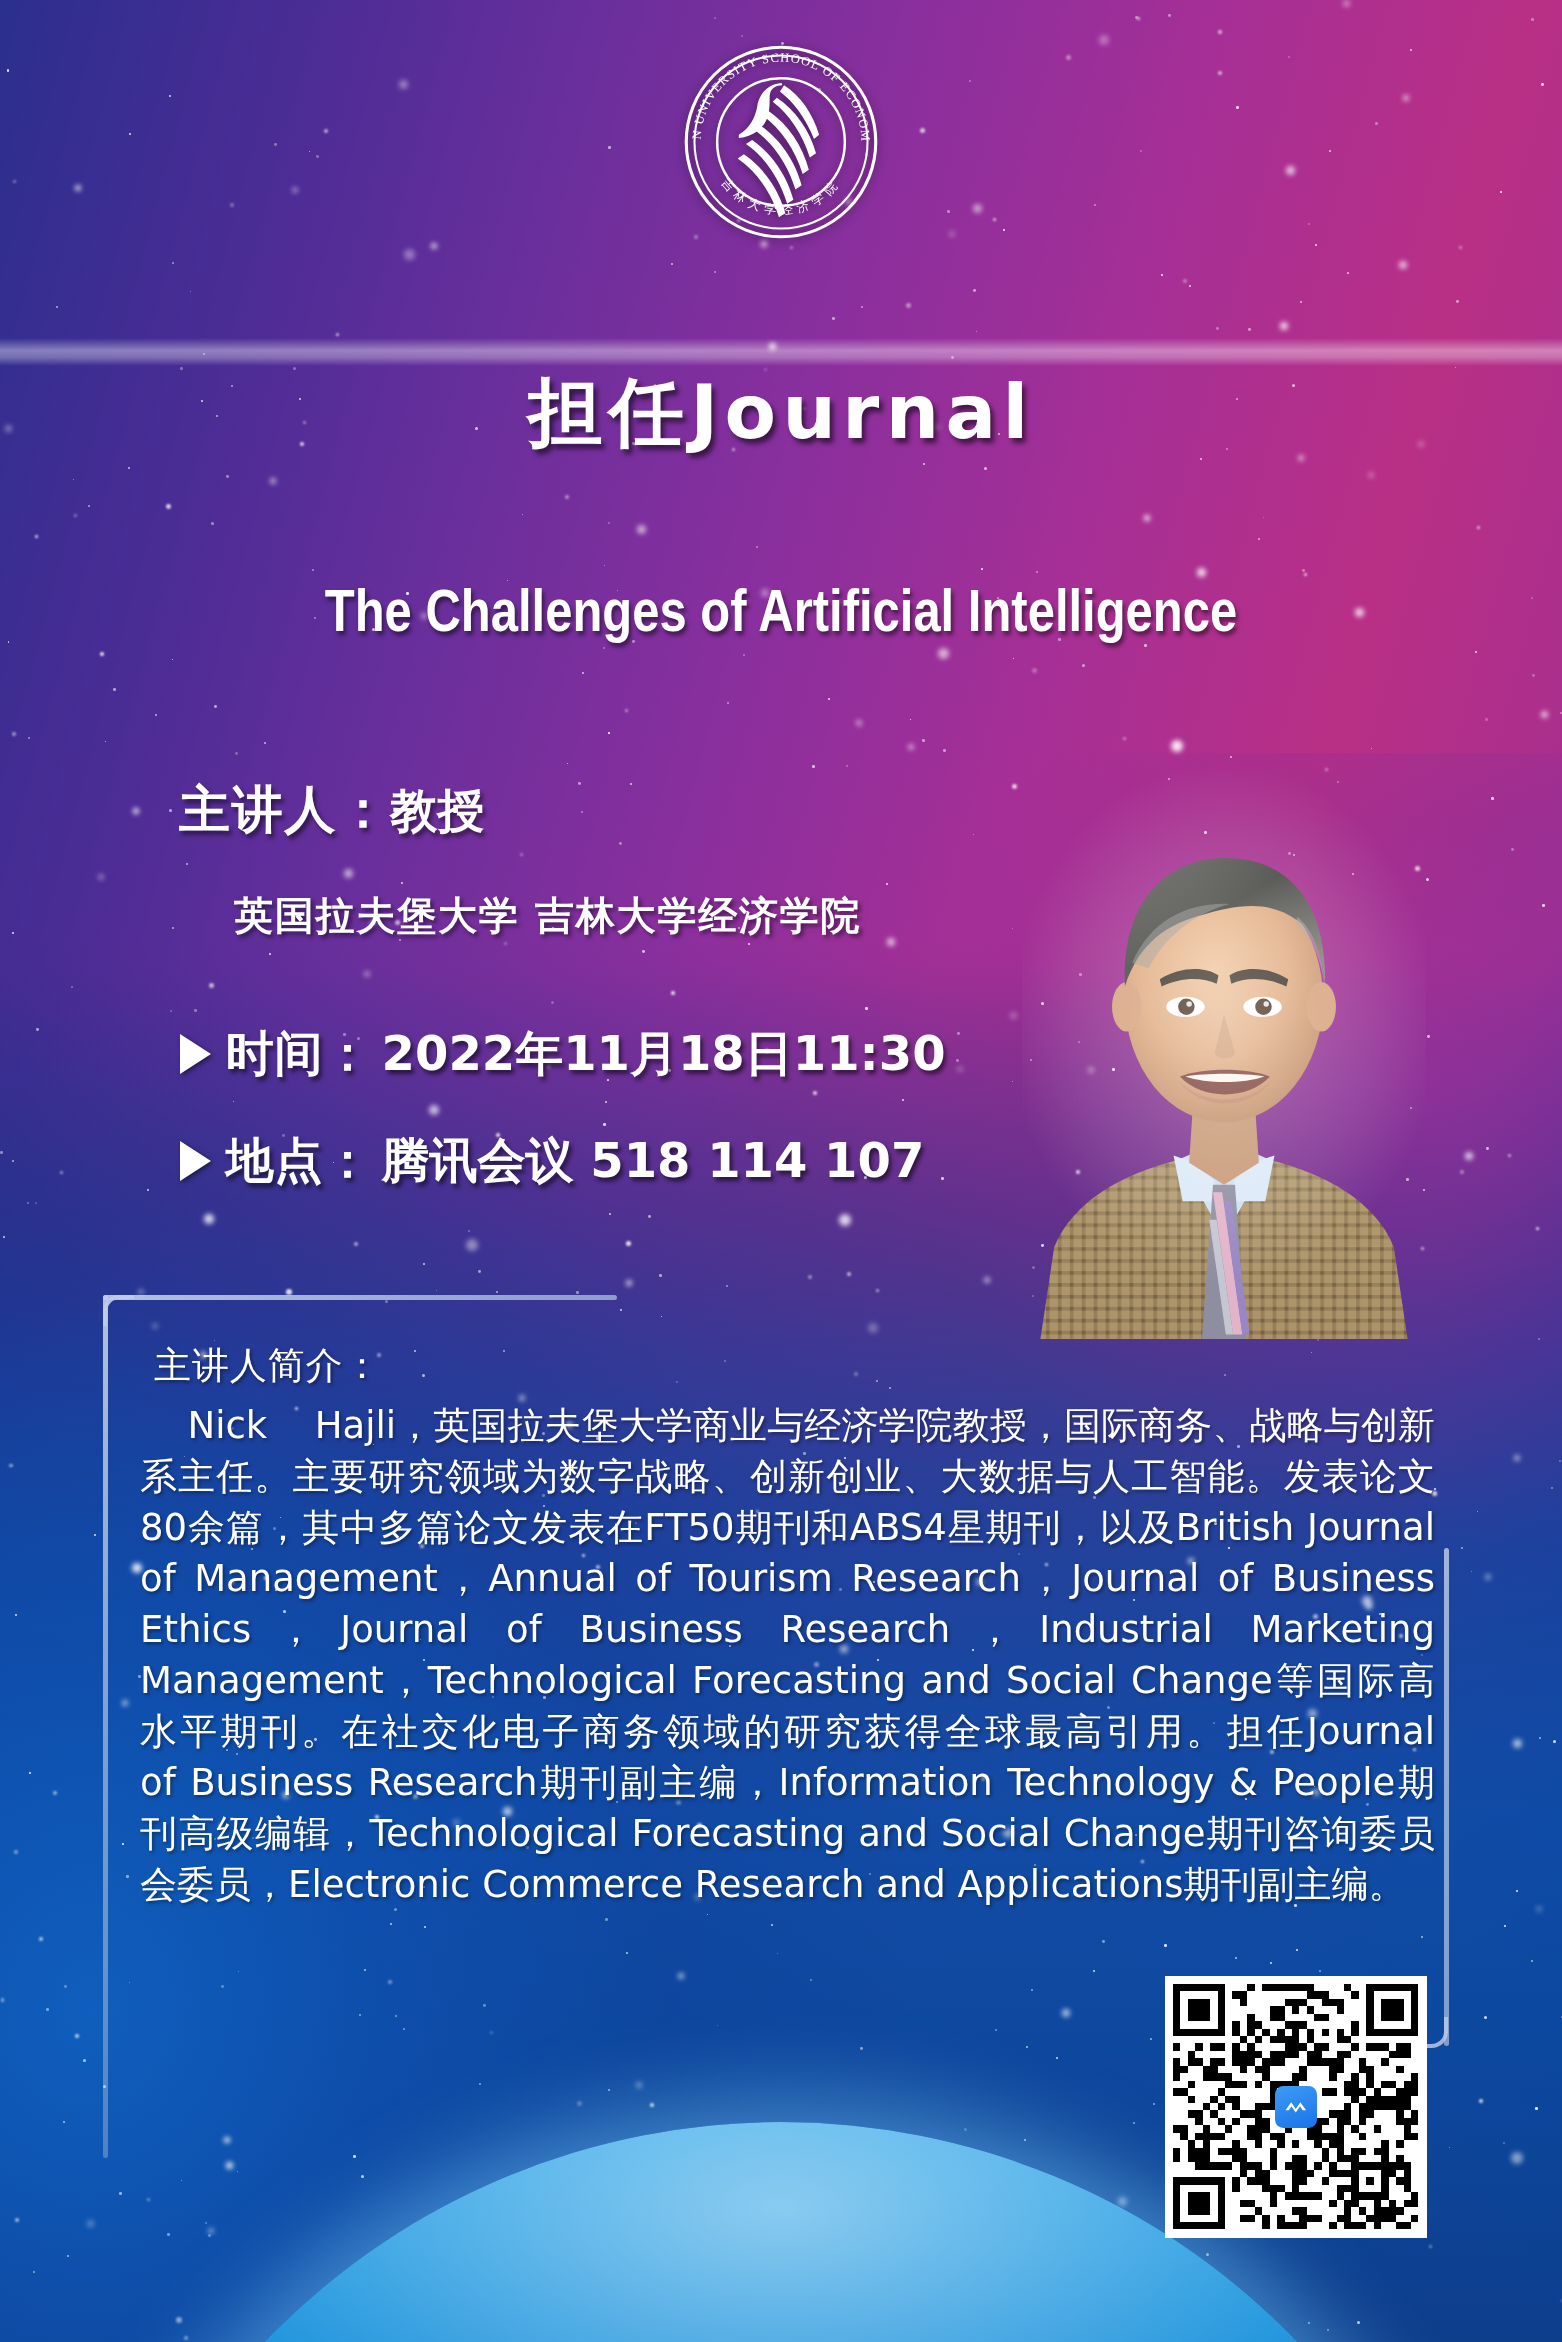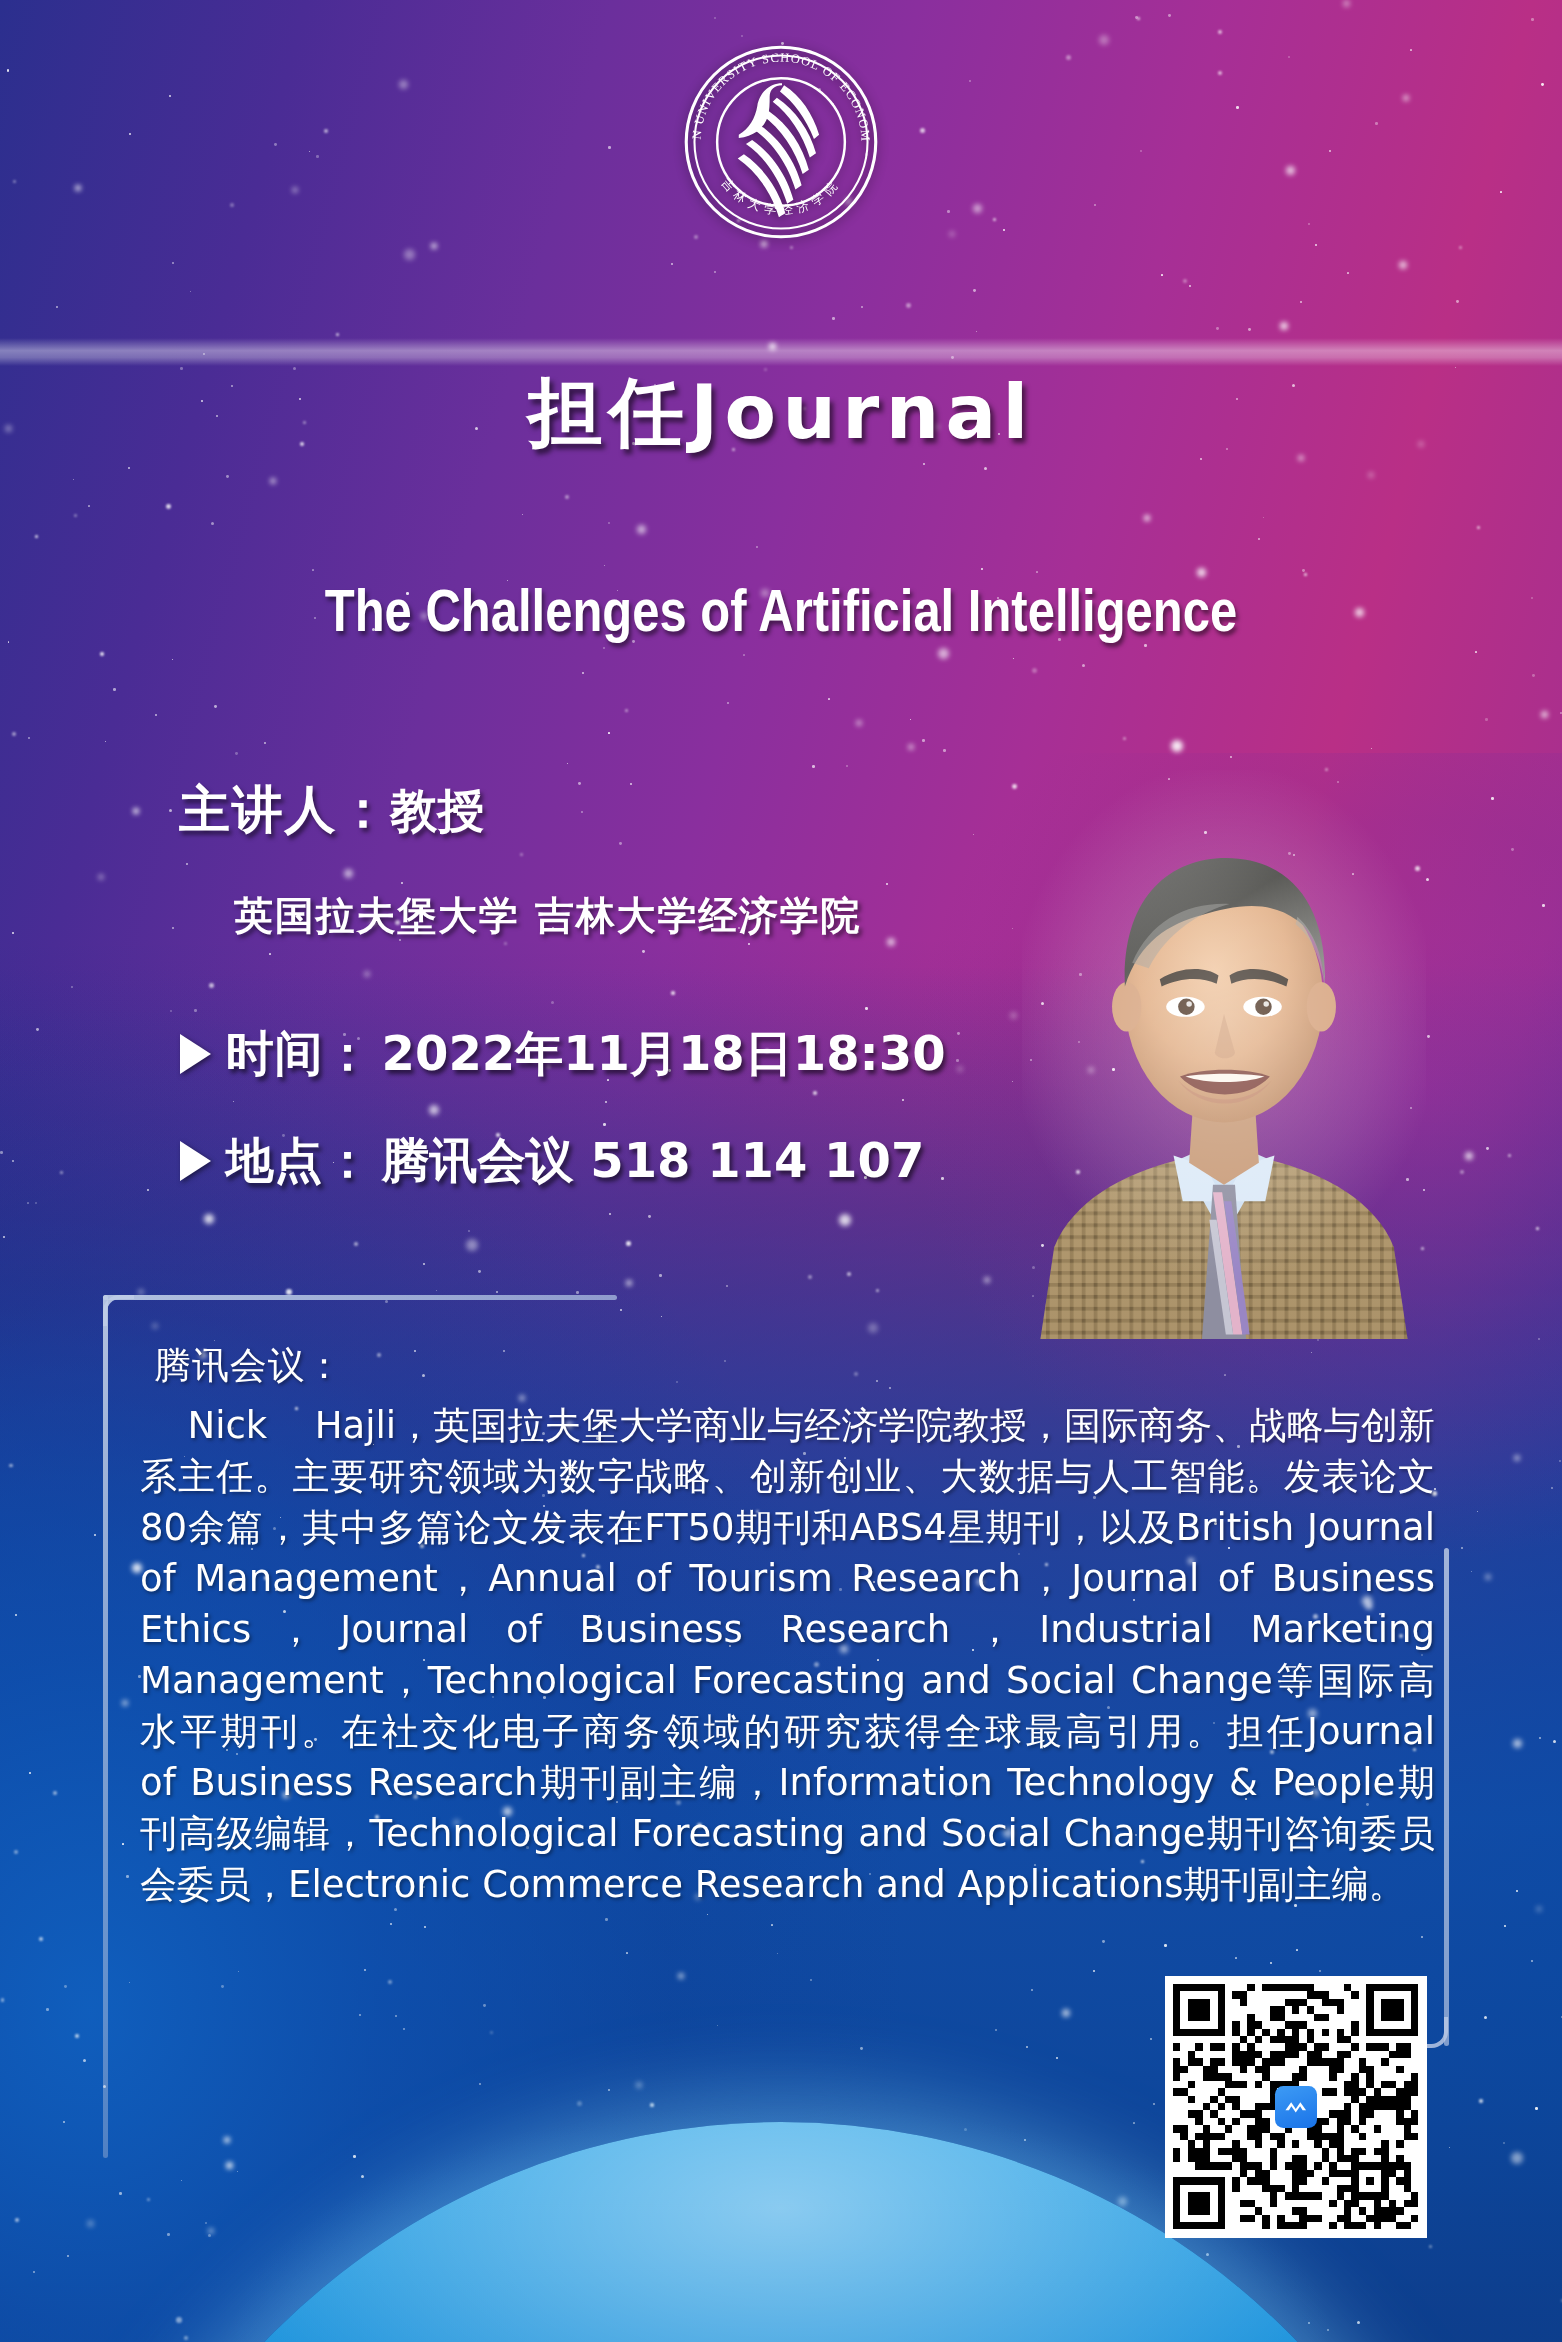--- a/index.html
+++ b/index.html
@@ -853,21 +853,21 @@
 
   <div class="speaker-line">
     <span class="speaker-label">主讲人：</span>
     <span class="speaker-rank">教授</span>
   </div>
   <div class="affil">英国拉夫堡大学  吉林大学经济学院</div>
 
   <div class="meta-row r1">
     <span class="tri"></span>
     <span class="meta-label">时间：</span>
-    <span class="meta-value">2022年11月18日18:30</span>
+    <span class="meta-value">2022年11月18日11:30</span>
   </div>
 
   <div class="meta-row r2">
     <span class="tri"></span>
     <span class="meta-label">地点：</span>
     <span class="meta-value">腾讯会议  518 114 107</span>
   </div>
 
   <div class="portrait">
     <div class="glow"></div>
@@ -944,21 +944,21 @@
     </svg>
   </div>
 
   <div class="bioframe-l"></div>
   <div class="bioframe-t"></div>
   <div class="bioframe-tl"></div>
   <div class="bioframe-r"></div>
   <div class="bioframe-br"></div>
   <div class="bioframe-b"></div>
 
-  <div class="bio-head">腾讯会议：</div>
+  <div class="bio-head">主讲人简介：</div>
   <div class="bio-body">    Nick    Hajli，英国拉夫堡大学商业与经济学院教授，国际商务、战略与创新系主任。主要研究领域为数字战略、创新创业、大数据与人工智能。发表论文80余篇，其中多篇论文发表在FT50期刊和ABS4星期刊，以及British Journal of Management，Annual of Tourism Research，Journal of Business Ethics，Journal of Business Research，Industrial Marketing Management，Technological Forecasting and Social Change等国际高水平期刊。在社交化电子商务领域的研究获得全球最高引用。担任Journal      of Business Research期刊副主编，Information Technology &amp; People期刊高级编辑，Technological Forecasting and Social Change期刊咨询委员会委员，Electronic Commerce Research and Applications期刊副主编。</div>
 
   <div class="qr-wrap">
     <svg id="qrsvg" viewBox="0 0 33 33" shape-rendering="crispEdges" xmlns="http://www.w3.org/2000/svg">
         <rect width="33" height="33" fill="#fff"></rect>
         <path d="M0 0h1v1h-1zM1 0h1v1h-1zM2 0h1v1h-1zM3 0h1v1h-1zM4 0h1v1h-1zM5 0h1v1h-1zM6 0h1v1h-1zM10 0h1v1h-1zM12 0h1v1h-1zM13 0h1v1h-1zM14 0h1v1h-1zM15 0h1v1h-1zM16 0h1v1h-1zM17 0h1v1h-1zM18 0h1v1h-1zM23 0h1v1h-1zM26 0h1v1h-1zM27 0h1v1h-1zM28 0h1v1h-1zM29 0h1v1h-1zM30 0h1v1h-1zM31 0h1v1h-1zM32 0h1v1h-1zM0 1h1v1h-1zM6 1h1v1h-1zM8 1h1v1h-1zM9 1h1v1h-1zM18 1h1v1h-1zM19 1h1v1h-1zM20 1h1v1h-1zM24 1h1v1h-1zM26 1h1v1h-1zM32 1h1v1h-1zM0 2h1v1h-1zM2 2h1v1h-1zM3 2h1v1h-1zM4 2h1v1h-1zM6 2h1v1h-1zM9 2h1v1h-1zM15 2h1v1h-1zM16 2h1v1h-1zM17 2h1v1h-1zM20 2h1v1h-1zM21 2h1v1h-1zM22 2h1v1h-1zM26 2h1v1h-1zM28 2h1v1h-1zM29 2h1v1h-1zM30 2h1v1h-1zM32 2h1v1h-1zM0 3h1v1h-1zM2 3h1v1h-1zM3 3h1v1h-1zM4 3h1v1h-1zM6 3h1v1h-1zM13 3h1v1h-1zM14 3h1v1h-1zM16 3h1v1h-1zM18 3h1v1h-1zM22 3h1v1h-1zM26 3h1v1h-1zM28 3h1v1h-1zM29 3h1v1h-1zM30 3h1v1h-1zM32 3h1v1h-1zM0 4h1v1h-1zM2 4h1v1h-1zM3 4h1v1h-1zM4 4h1v1h-1zM6 4h1v1h-1zM10 4h1v1h-1zM13 4h1v1h-1zM14 4h1v1h-1zM19 4h1v1h-1zM20 4h1v1h-1zM26 4h1v1h-1zM28 4h1v1h-1zM29 4h1v1h-1zM30 4h1v1h-1zM32 4h1v1h-1zM0 5h1v1h-1zM6 5h1v1h-1zM8 5h1v1h-1zM10 5h1v1h-1zM11 5h1v1h-1zM15 5h1v1h-1zM16 5h1v1h-1zM17 5h1v1h-1zM24 5h1v1h-1zM26 5h1v1h-1zM32 5h1v1h-1zM0 6h1v1h-1zM1 6h1v1h-1zM2 6h1v1h-1zM3 6h1v1h-1zM4 6h1v1h-1zM5 6h1v1h-1zM6 6h1v1h-1zM8 6h1v1h-1zM10 6h1v1h-1zM12 6h1v1h-1zM14 6h1v1h-1zM16 6h1v1h-1zM18 6h1v1h-1zM20 6h1v1h-1zM22 6h1v1h-1zM24 6h1v1h-1zM26 6h1v1h-1zM27 6h1v1h-1zM28 6h1v1h-1zM29 6h1v1h-1zM30 6h1v1h-1zM31 6h1v1h-1zM32 6h1v1h-1zM9 7h1v1h-1zM11 7h1v1h-1zM13 7h1v1h-1zM14 7h1v1h-1zM15 7h1v1h-1zM16 7h1v1h-1zM18 7h1v1h-1zM22 7h1v1h-1zM23 7h1v1h-1zM0 8h1v1h-1zM3 8h1v1h-1zM5 8h1v1h-1zM6 8h1v1h-1zM8 8h1v1h-1zM10 8h1v1h-1zM15 8h1v1h-1zM16 8h1v1h-1zM17 8h1v1h-1zM19 8h1v1h-1zM20 8h1v1h-1zM24 8h1v1h-1zM26 8h1v1h-1zM27 8h1v1h-1zM28 8h1v1h-1zM30 8h1v1h-1zM31 8h1v1h-1zM2 9h1v1h-1zM8 9h1v1h-1zM9 9h1v1h-1zM10 9h1v1h-1zM11 9h1v1h-1zM13 9h1v1h-1zM14 9h1v1h-1zM15 9h1v1h-1zM16 9h1v1h-1zM18 9h1v1h-1zM19 9h1v1h-1zM22 9h1v1h-1zM23 9h1v1h-1zM29 9h1v1h-1zM30 9h1v1h-1zM31 9h1v1h-1zM0 10h1v1h-1zM2 10h1v1h-1zM3 10h1v1h-1zM5 10h1v1h-1zM6 10h1v1h-1zM8 10h1v1h-1zM9 10h1v1h-1zM10 10h1v1h-1zM12 10h1v1h-1zM13 10h1v1h-1zM14 10h1v1h-1zM18 10h1v1h-1zM19 10h1v1h-1zM20 10h1v1h-1zM21 10h1v1h-1zM22 10h1v1h-1zM25 10h1v1h-1zM28 10h1v1h-1zM0 11h1v1h-1zM1 11h1v1h-1zM4 11h1v1h-1zM5 11h1v1h-1zM9 11h1v1h-1zM11 11h1v1h-1zM12 11h1v1h-1zM17 11h1v1h-1zM21 11h1v1h-1zM22 11h1v1h-1zM25 11h1v1h-1zM26 11h1v1h-1zM30 11h1v1h-1zM0 12h1v1h-1zM4 12h1v1h-1zM5 12h1v1h-1zM6 12h1v1h-1zM7 12h1v1h-1zM12 12h1v1h-1zM16 12h1v1h-1zM17 12h1v1h-1zM21 12h1v1h-1zM24 12h1v1h-1zM26 12h1v1h-1zM32 12h1v1h-1zM2 13h1v1h-1zM7 13h1v1h-1zM8 13h1v1h-1zM9 13h1v1h-1zM11 13h1v1h-1zM13 13h1v1h-1zM14 13h1v1h-1zM15 13h1v1h-1zM16 13h1v1h-1zM23 13h1v1h-1zM24 13h1v1h-1zM26 13h1v1h-1zM28 13h1v1h-1zM29 13h1v1h-1zM31 13h1v1h-1zM32 13h1v1h-1zM0 14h1v1h-1zM1 14h1v1h-1zM6 14h1v1h-1zM13 14h1v1h-1zM20 14h1v1h-1zM21 14h1v1h-1zM23 14h1v1h-1zM24 14h1v1h-1zM25 14h1v1h-1zM27 14h1v1h-1zM30 14h1v1h-1zM31 14h1v1h-1zM32 14h1v1h-1zM2 15h1v1h-1zM5 15h1v1h-1zM7 15h1v1h-1zM8 15h1v1h-1zM13 15h1v1h-1zM24 15h1v1h-1zM26 15h1v1h-1zM27 15h1v1h-1zM28 15h1v1h-1zM29 15h1v1h-1zM30 15h1v1h-1zM31 15h1v1h-1zM4 16h1v1h-1zM6 16h1v1h-1zM8 16h1v1h-1zM11 16h1v1h-1zM12 16h1v1h-1zM13 16h1v1h-1zM23 16h1v1h-1zM25 16h1v1h-1zM26 16h1v1h-1zM27 16h1v1h-1zM28 16h1v1h-1zM29 16h1v1h-1zM30 16h1v1h-1zM31 16h1v1h-1zM2 17h1v1h-1zM3 17h1v1h-1zM5 17h1v1h-1zM9 17h1v1h-1zM10 17h1v1h-1zM11 17h1v1h-1zM21 17h1v1h-1zM22 17h1v1h-1zM23 17h1v1h-1zM25 17h1v1h-1zM26 17h1v1h-1zM30 17h1v1h-1zM32 17h1v1h-1zM3 18h1v1h-1zM6 18h1v1h-1zM8 18h1v1h-1zM11 18h1v1h-1zM12 18h1v1h-1zM19 18h1v1h-1zM20 18h1v1h-1zM22 18h1v1h-1zM23 18h1v1h-1zM25 18h1v1h-1zM30 18h1v1h-1zM31 18h1v1h-1zM32 18h1v1h-1zM0 19h1v1h-1zM1 19h1v1h-1zM4 19h1v1h-1zM7 19h1v1h-1zM10 19h1v1h-1zM11 19h1v1h-1zM12 19h1v1h-1zM15 19h1v1h-1zM18 19h1v1h-1zM19 19h1v1h-1zM22 19h1v1h-1zM24 19h1v1h-1zM27 19h1v1h-1zM31 19h1v1h-1zM1 20h1v1h-1zM3 20h1v1h-1zM4 20h1v1h-1zM5 20h1v1h-1zM6 20h1v1h-1zM10 20h1v1h-1zM11 20h1v1h-1zM13 20h1v1h-1zM14 20h1v1h-1zM18 20h1v1h-1zM19 20h1v1h-1zM20 20h1v1h-1zM21 20h1v1h-1zM22 20h1v1h-1zM25 20h1v1h-1zM31 20h1v1h-1zM32 20h1v1h-1zM2 21h1v1h-1zM4 21h1v1h-1zM8 21h1v1h-1zM11 21h1v1h-1zM14 21h1v1h-1zM16 21h1v1h-1zM19 21h1v1h-1zM21 21h1v1h-1zM22 21h1v1h-1zM28 21h1v1h-1zM30 21h1v1h-1zM0 22h1v1h-1zM2 22h1v1h-1zM3 22h1v1h-1zM4 22h1v1h-1zM6 22h1v1h-1zM7 22h1v1h-1zM8 22h1v1h-1zM9 22h1v1h-1zM13 22h1v1h-1zM20 22h1v1h-1zM22 22h1v1h-1zM24 22h1v1h-1zM25 22h1v1h-1zM27 22h1v1h-1zM28 22h1v1h-1zM0 23h1v1h-1zM2 23h1v1h-1zM3 23h1v1h-1zM4 23h1v1h-1zM8 23h1v1h-1zM9 23h1v1h-1zM13 23h1v1h-1zM16 23h1v1h-1zM17 23h1v1h-1zM20 23h1v1h-1zM22 23h1v1h-1zM23 23h1v1h-1zM24 23h1v1h-1zM28 23h1v1h-1zM30 23h1v1h-1zM3 24h1v1h-1zM4 24h1v1h-1zM5 24h1v1h-1zM6 24h1v1h-1zM7 24h1v1h-1zM9 24h1v1h-1zM10 24h1v1h-1zM11 24h1v1h-1zM13 24h1v1h-1zM15 24h1v1h-1zM16 24h1v1h-1zM17 24h1v1h-1zM19 24h1v1h-1zM21 24h1v1h-1zM24 24h1v1h-1zM25 24h1v1h-1zM26 24h1v1h-1zM27 24h1v1h-1zM28 24h1v1h-1zM29 24h1v1h-1zM30 24h1v1h-1zM31 24h1v1h-1zM9 25h1v1h-1zM11 25h1v1h-1zM12 25h1v1h-1zM16 25h1v1h-1zM17 25h1v1h-1zM18 25h1v1h-1zM21 25h1v1h-1zM22 25h1v1h-1zM23 25h1v1h-1zM24 25h1v1h-1zM28 25h1v1h-1zM29 25h1v1h-1zM31 25h1v1h-1zM0 26h1v1h-1zM1 26h1v1h-1zM2 26h1v1h-1zM3 26h1v1h-1zM4 26h1v1h-1zM5 26h1v1h-1zM6 26h1v1h-1zM8 26h1v1h-1zM10 26h1v1h-1zM11 26h1v1h-1zM12 26h1v1h-1zM16 26h1v1h-1zM17 26h1v1h-1zM20 26h1v1h-1zM24 26h1v1h-1zM26 26h1v1h-1zM28 26h1v1h-1zM30 26h1v1h-1zM31 26h1v1h-1zM0 27h1v1h-1zM6 27h1v1h-1zM8 27h1v1h-1zM12 27h1v1h-1zM13 27h1v1h-1zM14 27h1v1h-1zM16 27h1v1h-1zM22 27h1v1h-1zM23 27h1v1h-1zM24 27h1v1h-1zM28 27h1v1h-1zM31 27h1v1h-1zM0 28h1v1h-1zM2 28h1v1h-1zM3 28h1v1h-1zM4 28h1v1h-1zM6 28h1v1h-1zM13 28h1v1h-1zM15 28h1v1h-1zM16 28h1v1h-1zM17 28h1v1h-1zM18 28h1v1h-1zM19 28h1v1h-1zM22 28h1v1h-1zM24 28h1v1h-1zM25 28h1v1h-1zM26 28h1v1h-1zM27 28h1v1h-1zM28 28h1v1h-1zM32 28h1v1h-1zM0 29h1v1h-1zM2 29h1v1h-1zM3 29h1v1h-1zM4 29h1v1h-1zM6 29h1v1h-1zM9 29h1v1h-1zM10 29h1v1h-1zM13 29h1v1h-1zM21 29h1v1h-1zM23 29h1v1h-1zM24 29h1v1h-1zM27 29h1v1h-1zM29 29h1v1h-1zM31 29h1v1h-1zM32 29h1v1h-1zM0 30h1v1h-1zM2 30h1v1h-1zM3 30h1v1h-1zM4 30h1v1h-1zM6 30h1v1h-1zM11 30h1v1h-1zM16 30h1v1h-1zM17 30h1v1h-1zM23 30h1v1h-1zM25 30h1v1h-1zM27 30h1v1h-1zM28 30h1v1h-1zM29 30h1v1h-1zM30 30h1v1h-1zM0 31h1v1h-1zM6 31h1v1h-1zM9 31h1v1h-1zM10 31h1v1h-1zM12 31h1v1h-1zM14 31h1v1h-1zM17 31h1v1h-1zM18 31h1v1h-1zM19 31h1v1h-1zM22 31h1v1h-1zM23 31h1v1h-1zM26 31h1v1h-1zM27 31h1v1h-1zM28 31h1v1h-1zM29 31h1v1h-1zM32 31h1v1h-1zM0 32h1v1h-1zM1 32h1v1h-1zM2 32h1v1h-1zM3 32h1v1h-1zM4 32h1v1h-1zM5 32h1v1h-1zM6 32h1v1h-1zM12 32h1v1h-1zM14 32h1v1h-1zM15 32h1v1h-1zM16 32h1v1h-1zM17 32h1v1h-1zM21 32h1v1h-1zM23 32h1v1h-1zM24 32h1v1h-1zM25 32h1v1h-1zM27 32h1v1h-1zM30 32h1v1h-1zM31 32h1v1h-1z" fill="#000"></path>
       </svg>
     <div class="qr-logo">
       <svg viewBox="0 0 24 24" xmlns="http://www.w3.org/2000/svg">
         <path d="M3 15 L8 8 L12 14 L16 8 L21 15 L18 15 L15.8 11.6 L12 17 L8.2 11.6 L6 15 Z" fill="#ffffff"></path>

